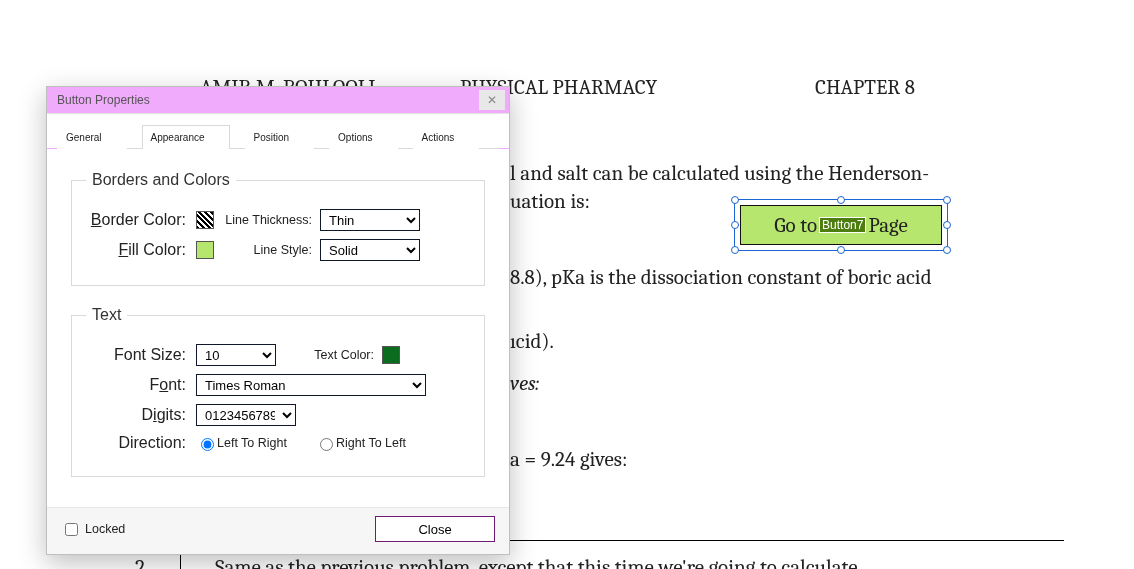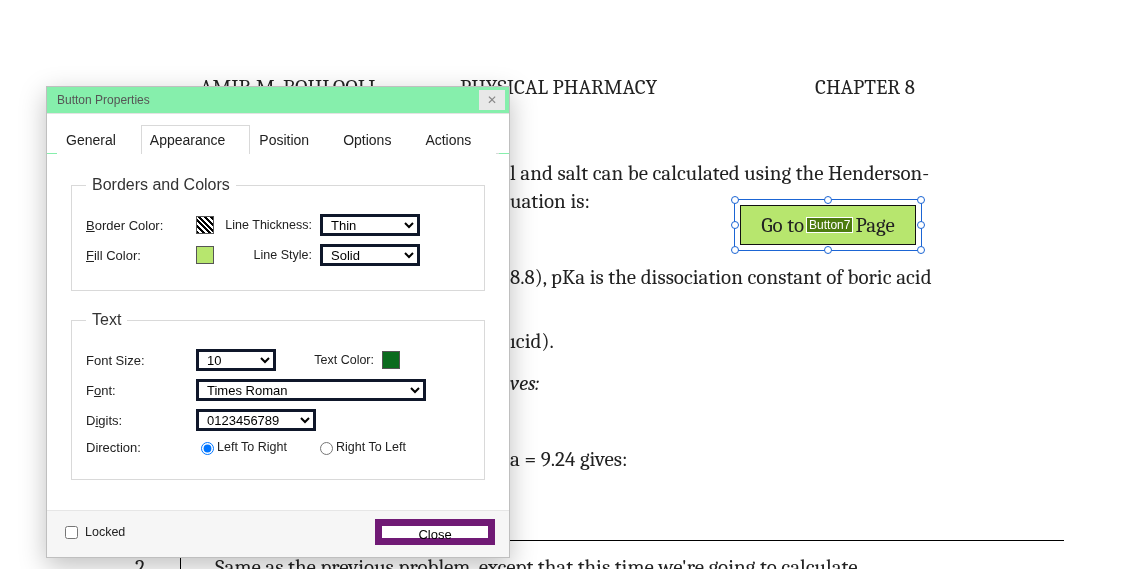--- a/index.html
+++ b/index.html
@@ -21,45 +21,45 @@
   .btn-annot { position: absolute; }
   .btn-body { position: absolute; left: 0; top: 0; right: 0; bottom: 0; background: #b7e66e; border: 1px solid #111; z-index: 1; display: flex; align-items: center; justify-content: center; font-family: Cambria, serif; font-size: 21px; }
   .btn-sel { position: absolute; left: -6px; right: -6px; top: -6px; bottom: -6px; border: 1px solid #1b65d4; z-index: 2; }
   .handle { position: absolute; width: 8px; height: 8px; background: #fff; border: 1px solid #1b65d4; border-radius: 50%; z-index: 3; }
   .h-nw { left: -4px; top: -4px; } .h-n { left: calc(50% - 4px); top: -4px; } .h-ne { right: -4px; top: -4px; }
   .h-w { left: -4px; top: calc(50% - 4px); } .h-e { right: -4px; top: calc(50% - 4px); }
   .h-sw { left: -4px; bottom: -4px; } .h-s { left: calc(50% - 4px); bottom: -4px; } .h-se { right: -4px; bottom: -4px; }
   .field-tag { background: #4d7c0f; color: #fff; font-family: Arial, sans-serif; font-size: 12px; padding: 0 2px; border: 1px solid #fff; }
 
   
-  .dialog { position: absolute; left: 46px; top: 86px; width: 464px; background: #86efac; border: 1px solid #bfbfbf; box-shadow: 0 8px 25px rgba(0, 0, 0, .25); }
+  .dialog { position: absolute; left: 46px; top: 86px; width: 464px; background: #f0abfc; border: 1px solid #bfbfbf; box-shadow: 0 8px 25px rgba(0, 0, 0, .25); }
   .titlebar { display: flex; align-items: center; height: 26px; padding: 0 0 0 10px; color: #555; font-size: 12px; }
   .titlebar .spacer { flex: 1; }
   .closebox { width: 26px; height: 20px; margin-right: 4px; background: #e8e8e8; color: #888; display: flex; align-items: center; justify-content: center; font-size: 12px; }
   .tabs { display: flex; padding: 10px 10px 0 10px; background: #fff; border-top: 1px solid #e3e3e3; }
-  .tab { padding: 6px 24px 6px 8px; background: #f2f2f2; border: 1px solid #ddd; border-bottom: none; margin-right: 0; font-size: 14px; position: relative; top: 1px; }
+  .tab { padding: 6px 24px 6px 8px; background: #f2f2f2; border: 1px solid #ddd; border-bottom: none; margin-right: 15px; font-size: 10px; position: relative; top: 1px; }
   .tab.inactive { background: #fff; border-color: transparent; }
   .tab.active { background: #fff; border-color: #d9d9d9; z-index: 2; }
   .tabline { border-bottom: 1px solid #d9d9d9; margin: 0 10px; }
   .body { background: #fff; padding: 12px 24px 10px; }
   fieldset.group { border: 1px solid #d9d9d9; padding: 12px 14px 16px 14px; margin: 10px 0 20px 0; }
   fieldset.group > legend { padding: 0 6px; color: #333; font-size: 16px; }
   .row { display: flex; align-items: center; margin: 8px 0; }
-  .lbl { width: 110px; text-align: left; padding-right: 10px; font-size: 13px; }
+  .lbl { width: 110px; text-align: right; padding-right: 10px; font-size: 16px; }
   .lbl .u { text-decoration: underline; }
   .swatch { width: 18px; height: 18px; border: 1px solid #555; display: inline-block; }
   .sw-hatched { background: repeating-linear-gradient(45deg,#000 0 2px,#fff 2px 4px); }
   .sw-lime { background: #b7e66e; }
   .sw-green { background: #0b6b1e; }
-  .select, .combo { height: 22px; border: 3px solid #0f172a; background: #fff; font: inherit; padding: 0 4px; }
+  .select, .combo { height: 22px; border: 1px solid #0f172a; background: #fff; font: inherit; padding: 0 4px; }
   .midlbl { width: 100px; text-align: right; padding-right: 8px; font-size: 12.5px; margin-left: 6px; }
   .radio-wrap { display: inline-flex; align-items: center; margin-right: 28px; font-size: 12.5px; }
   .footer { display: flex; align-items: center; padding: 8px 14px 12px; background: #f6f6f6; border-top: 1px solid #e6e6e6; }
   .footer .spacer { flex: 1; }
-  .btn { min-width: 120px; height: 26px; background: #fff; border: 7px solid #701a75; font: inherit; }
+  .btn { min-width: 120px; height: 26px; background: #fff; border: 1px solid #701a75; font: inherit; }
   .chk { display: inline-flex; align-items: center; font-size: 12.5px; }
   select { appearance: auto; }
 </style>
 </head>
 <body>
 <div class="stage">
 
 <div class="doc serif">
   <div class="hdr hdr1">AMIR M. BOHLOOLI</div>
   <div class="hdr hdr2">PHYSICAL PHARMACY</div>
@@ -71,21 +71,21 @@
   <div class="p" style="left:510px; top:324px;">ıcid).</div>
   <div class="p" style="left:510px; top:366px;font-style:italic;">ves:</div>
   <div class="p" style="left:510px; top:442px;">a = 9.24 gives:</div>
 
   <div class="rule-h"></div>
   <div class="rule-v"></div>
   <div class="p" style="left:135px; top:550px;">2.</div>
   <div class="p" style="left:215px; top:550px;">Same as the previous problem, except that this time we're going to calculate</div>
 </div>
 
-<div class="btn-annot" style="left:740px; top:205px; width:176px; height:40px;">
+<div class="btn-annot" style="left:740px; top:205px; width:202px; height:40px;">
   <div class="btn-body">
     <span>Go to</span>
     <span class="field-tag" style="margin:0 2px;">Button7</span>
     <span>Page</span>
   </div>
   <div class="btn-sel">
     <div class="handle h-nw"></div>
     <div class="handle h-n"></div>
     <div class="handle h-ne"></div>
     <div class="handle h-w"></div>
@@ -152,21 +152,21 @@
 
       <div class="row">
         <div class="lbl">F<span class="u">o</span>nt:</div>
         <select class="select" style="width:230px;">
           <option>Times Roman</option>
         </select>
       </div>
 
       <div class="row">
         <div class="lbl">D<span class="u">i</span>gits:</div>
-        <select class="select" style="width:120px;">
+        <select class="select" style="width:100px;">
           <option>0123456789</option>
         </select>
       </div>
 
       <div class="row">
         <div class="lbl">Direction:</div>
         <label class="radio-wrap">
           <input type="radio" name="dir" checked="" style="">
           <span>Left To Right</span>
         </label>

